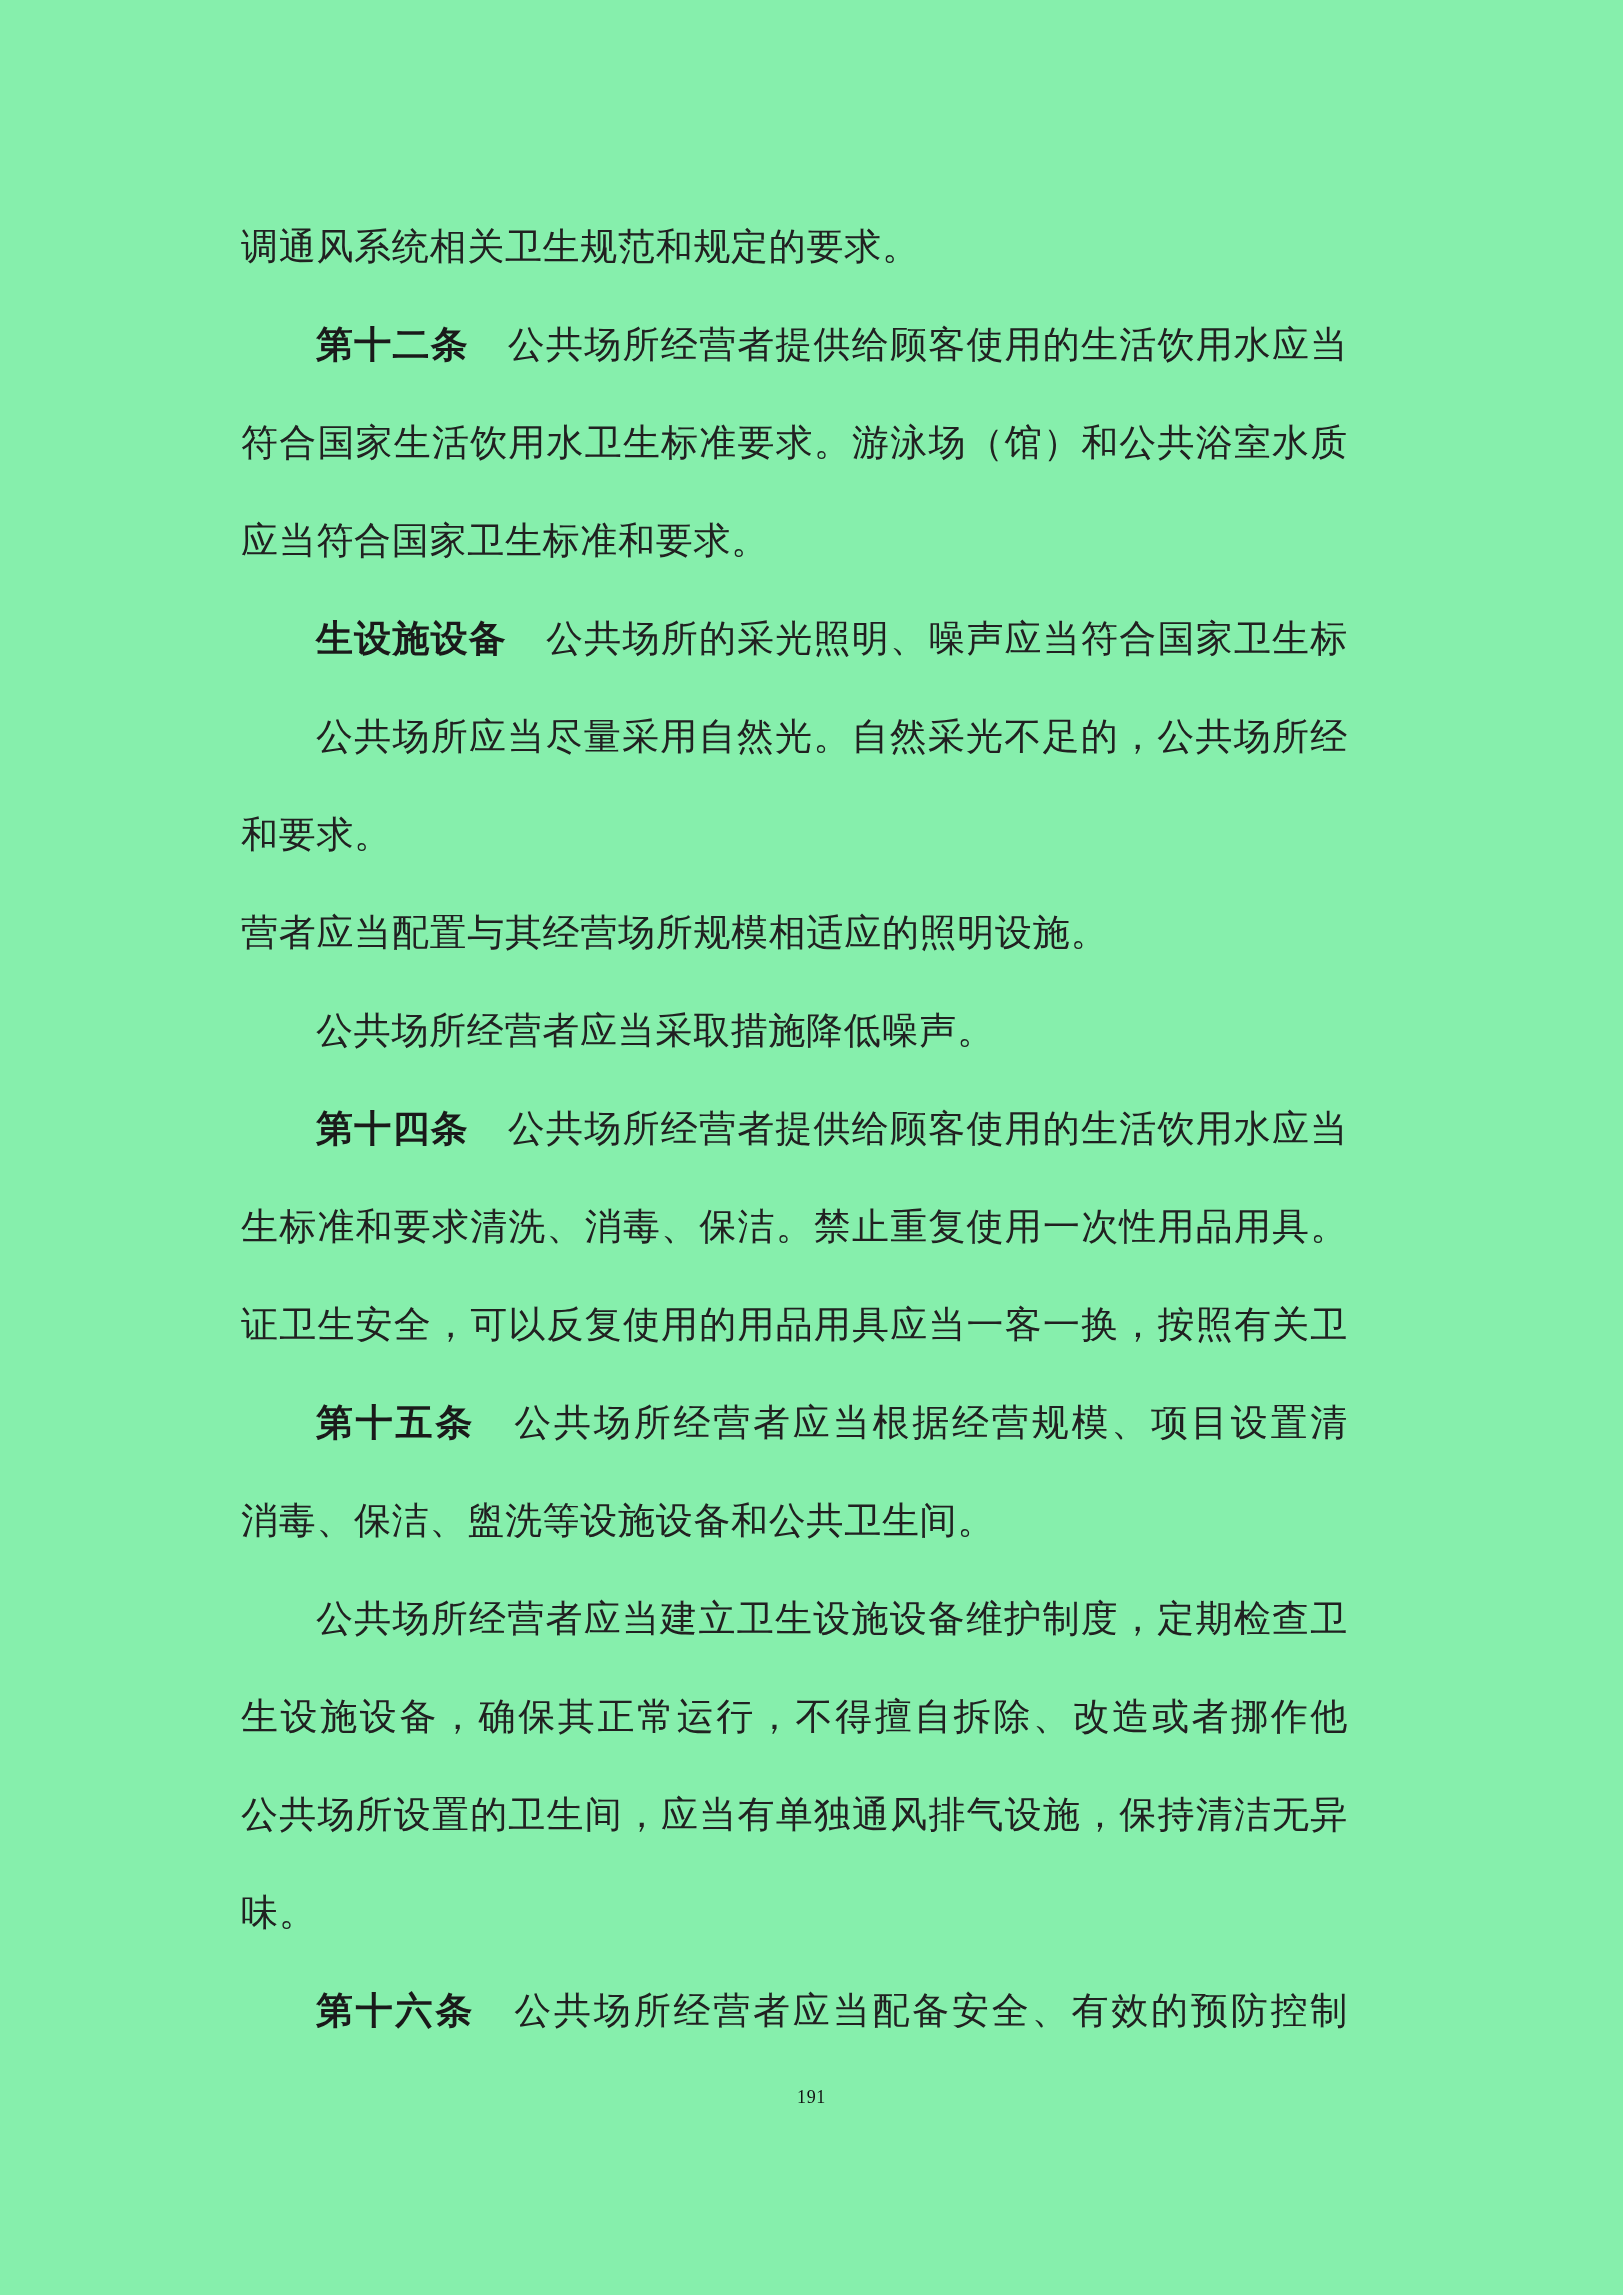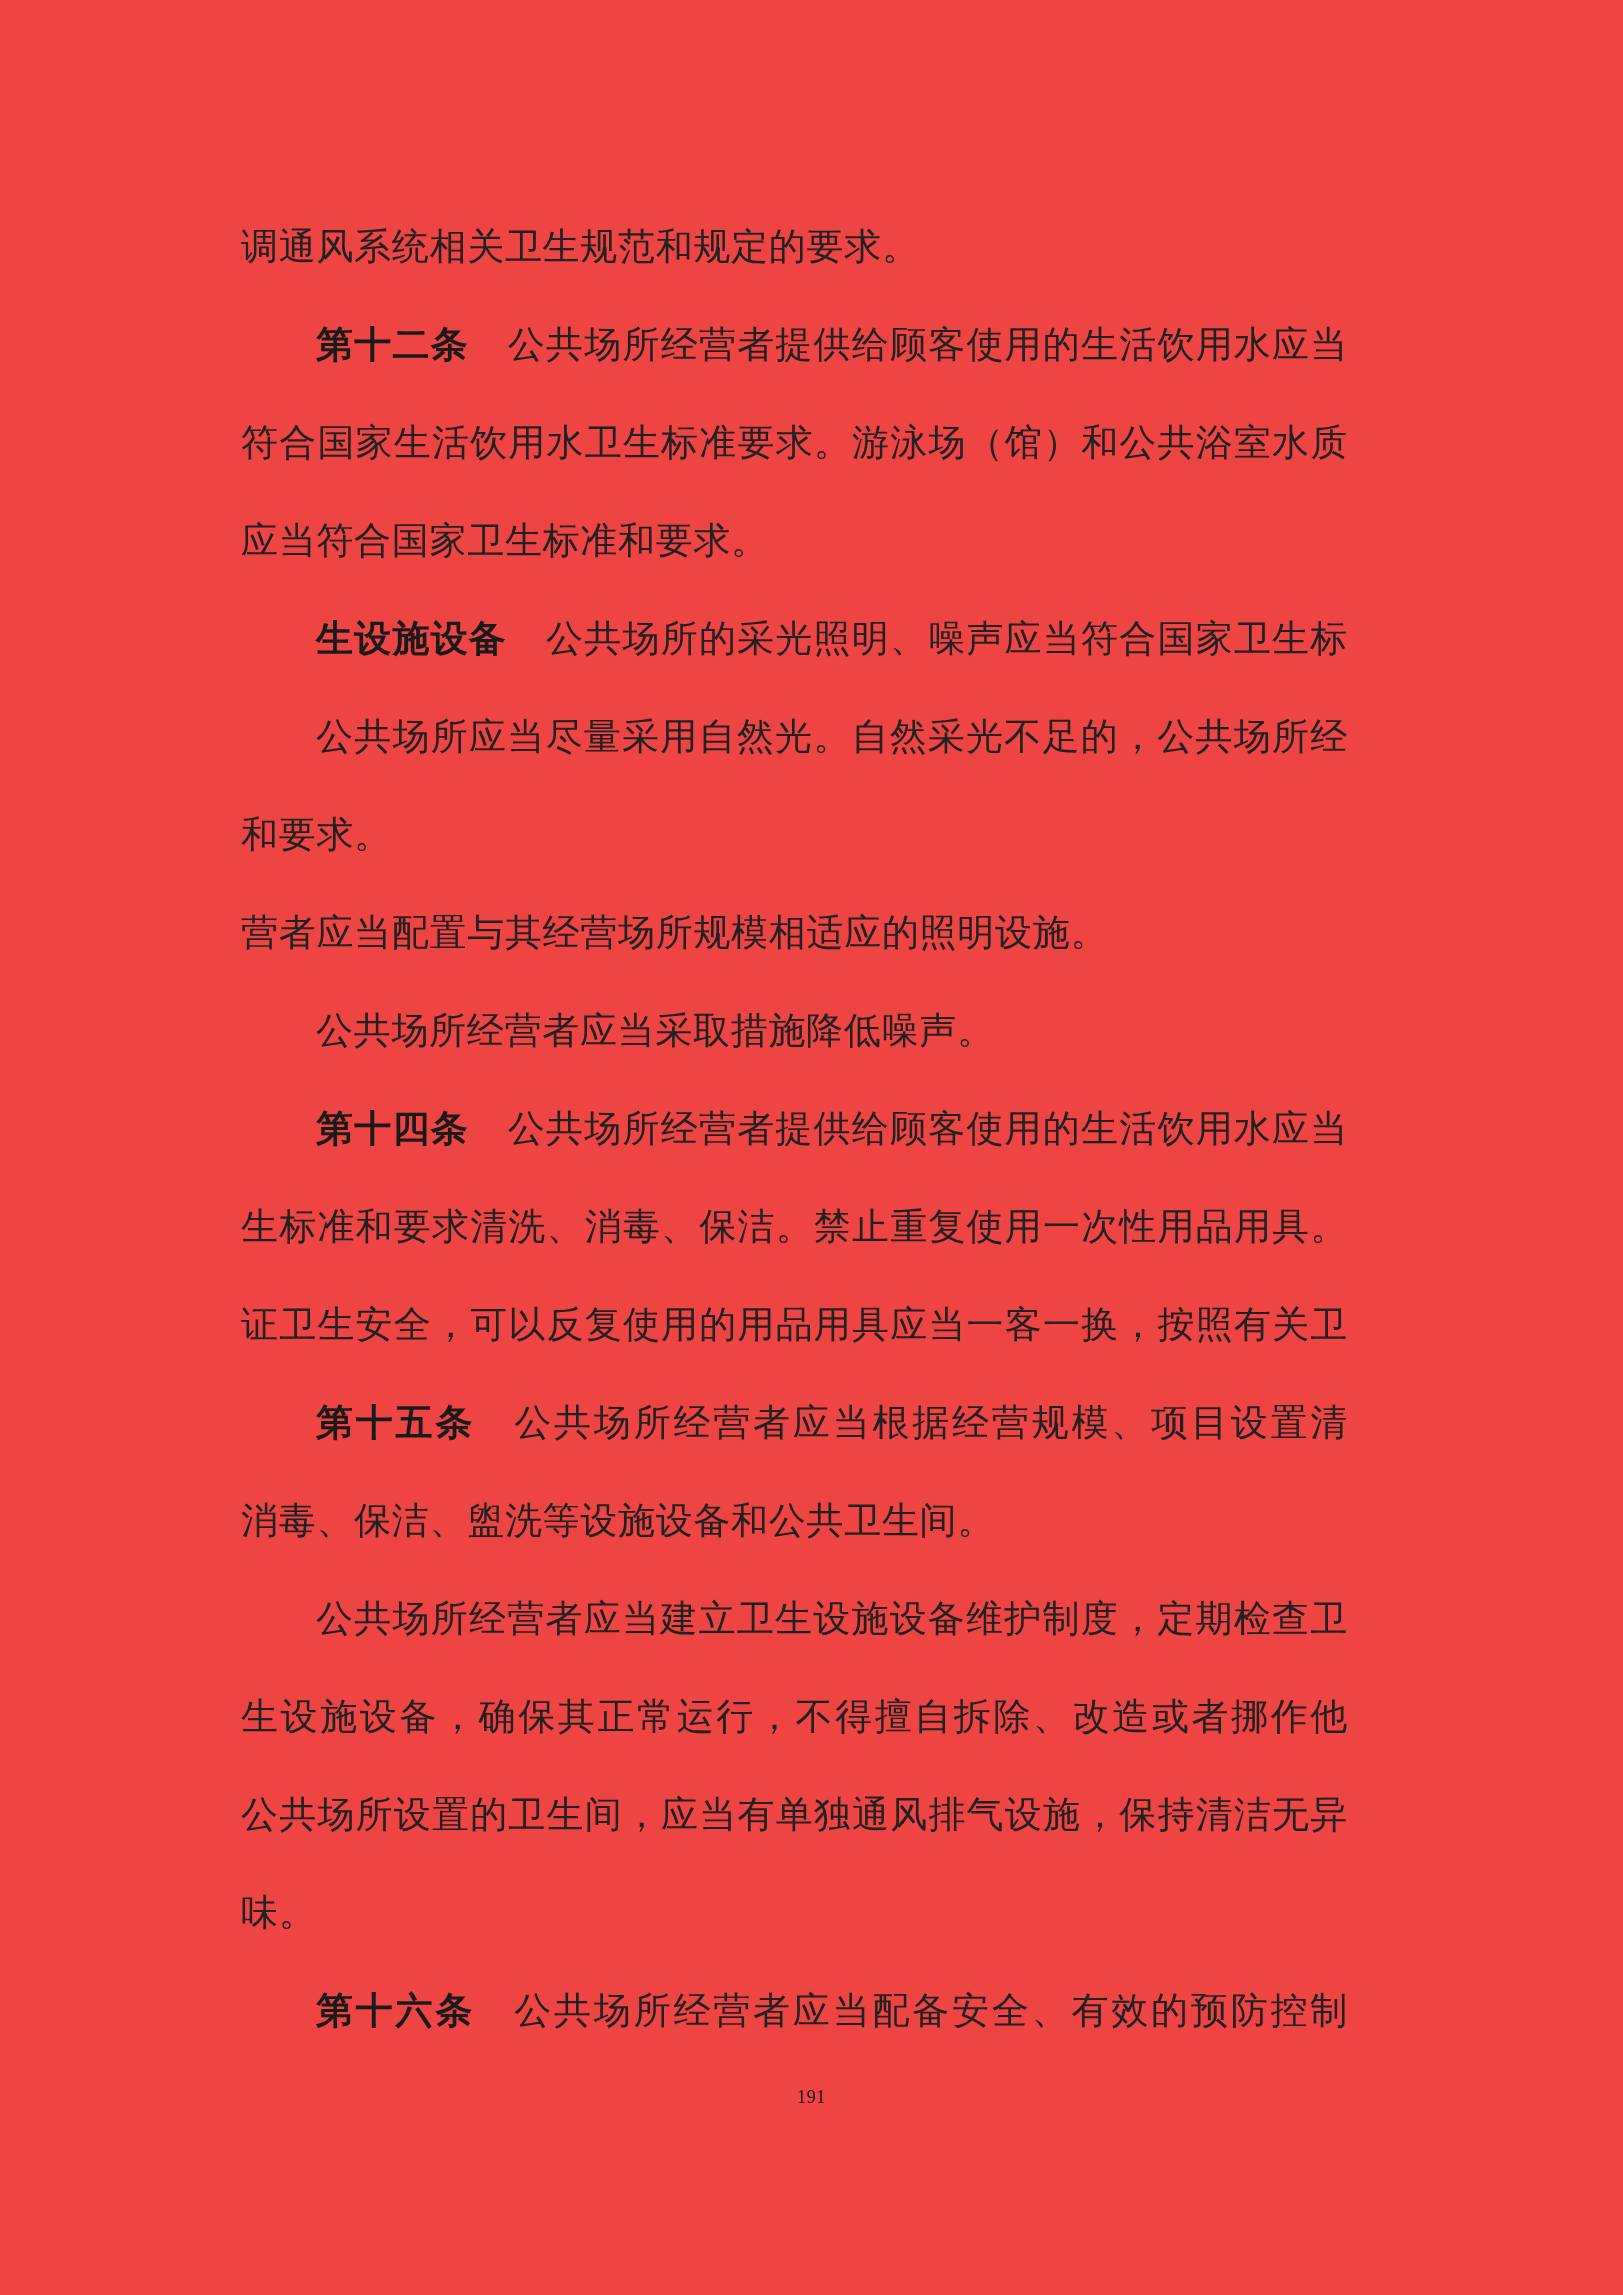--- a/index.html
+++ b/index.html
@@ -9,21 +9,21 @@
   body {
     width: 1623px;
     height: 2295px;
     background: #ffffff;
     position: relative;
     font-family: "Liberation Serif", "DejaVu Serif", serif;
   }
   .page {
     position: absolute;
     inset: 0;
-    background: #ef4444;
+    background: #86efac;
     overflow: hidden;
   }
   .text-block {
     position: absolute;
     left: 241px;
     top: 198px;
     width: 1107px;
     color: #212121;
     font-size: 37px;
     letter-spacing: 0.7px;

